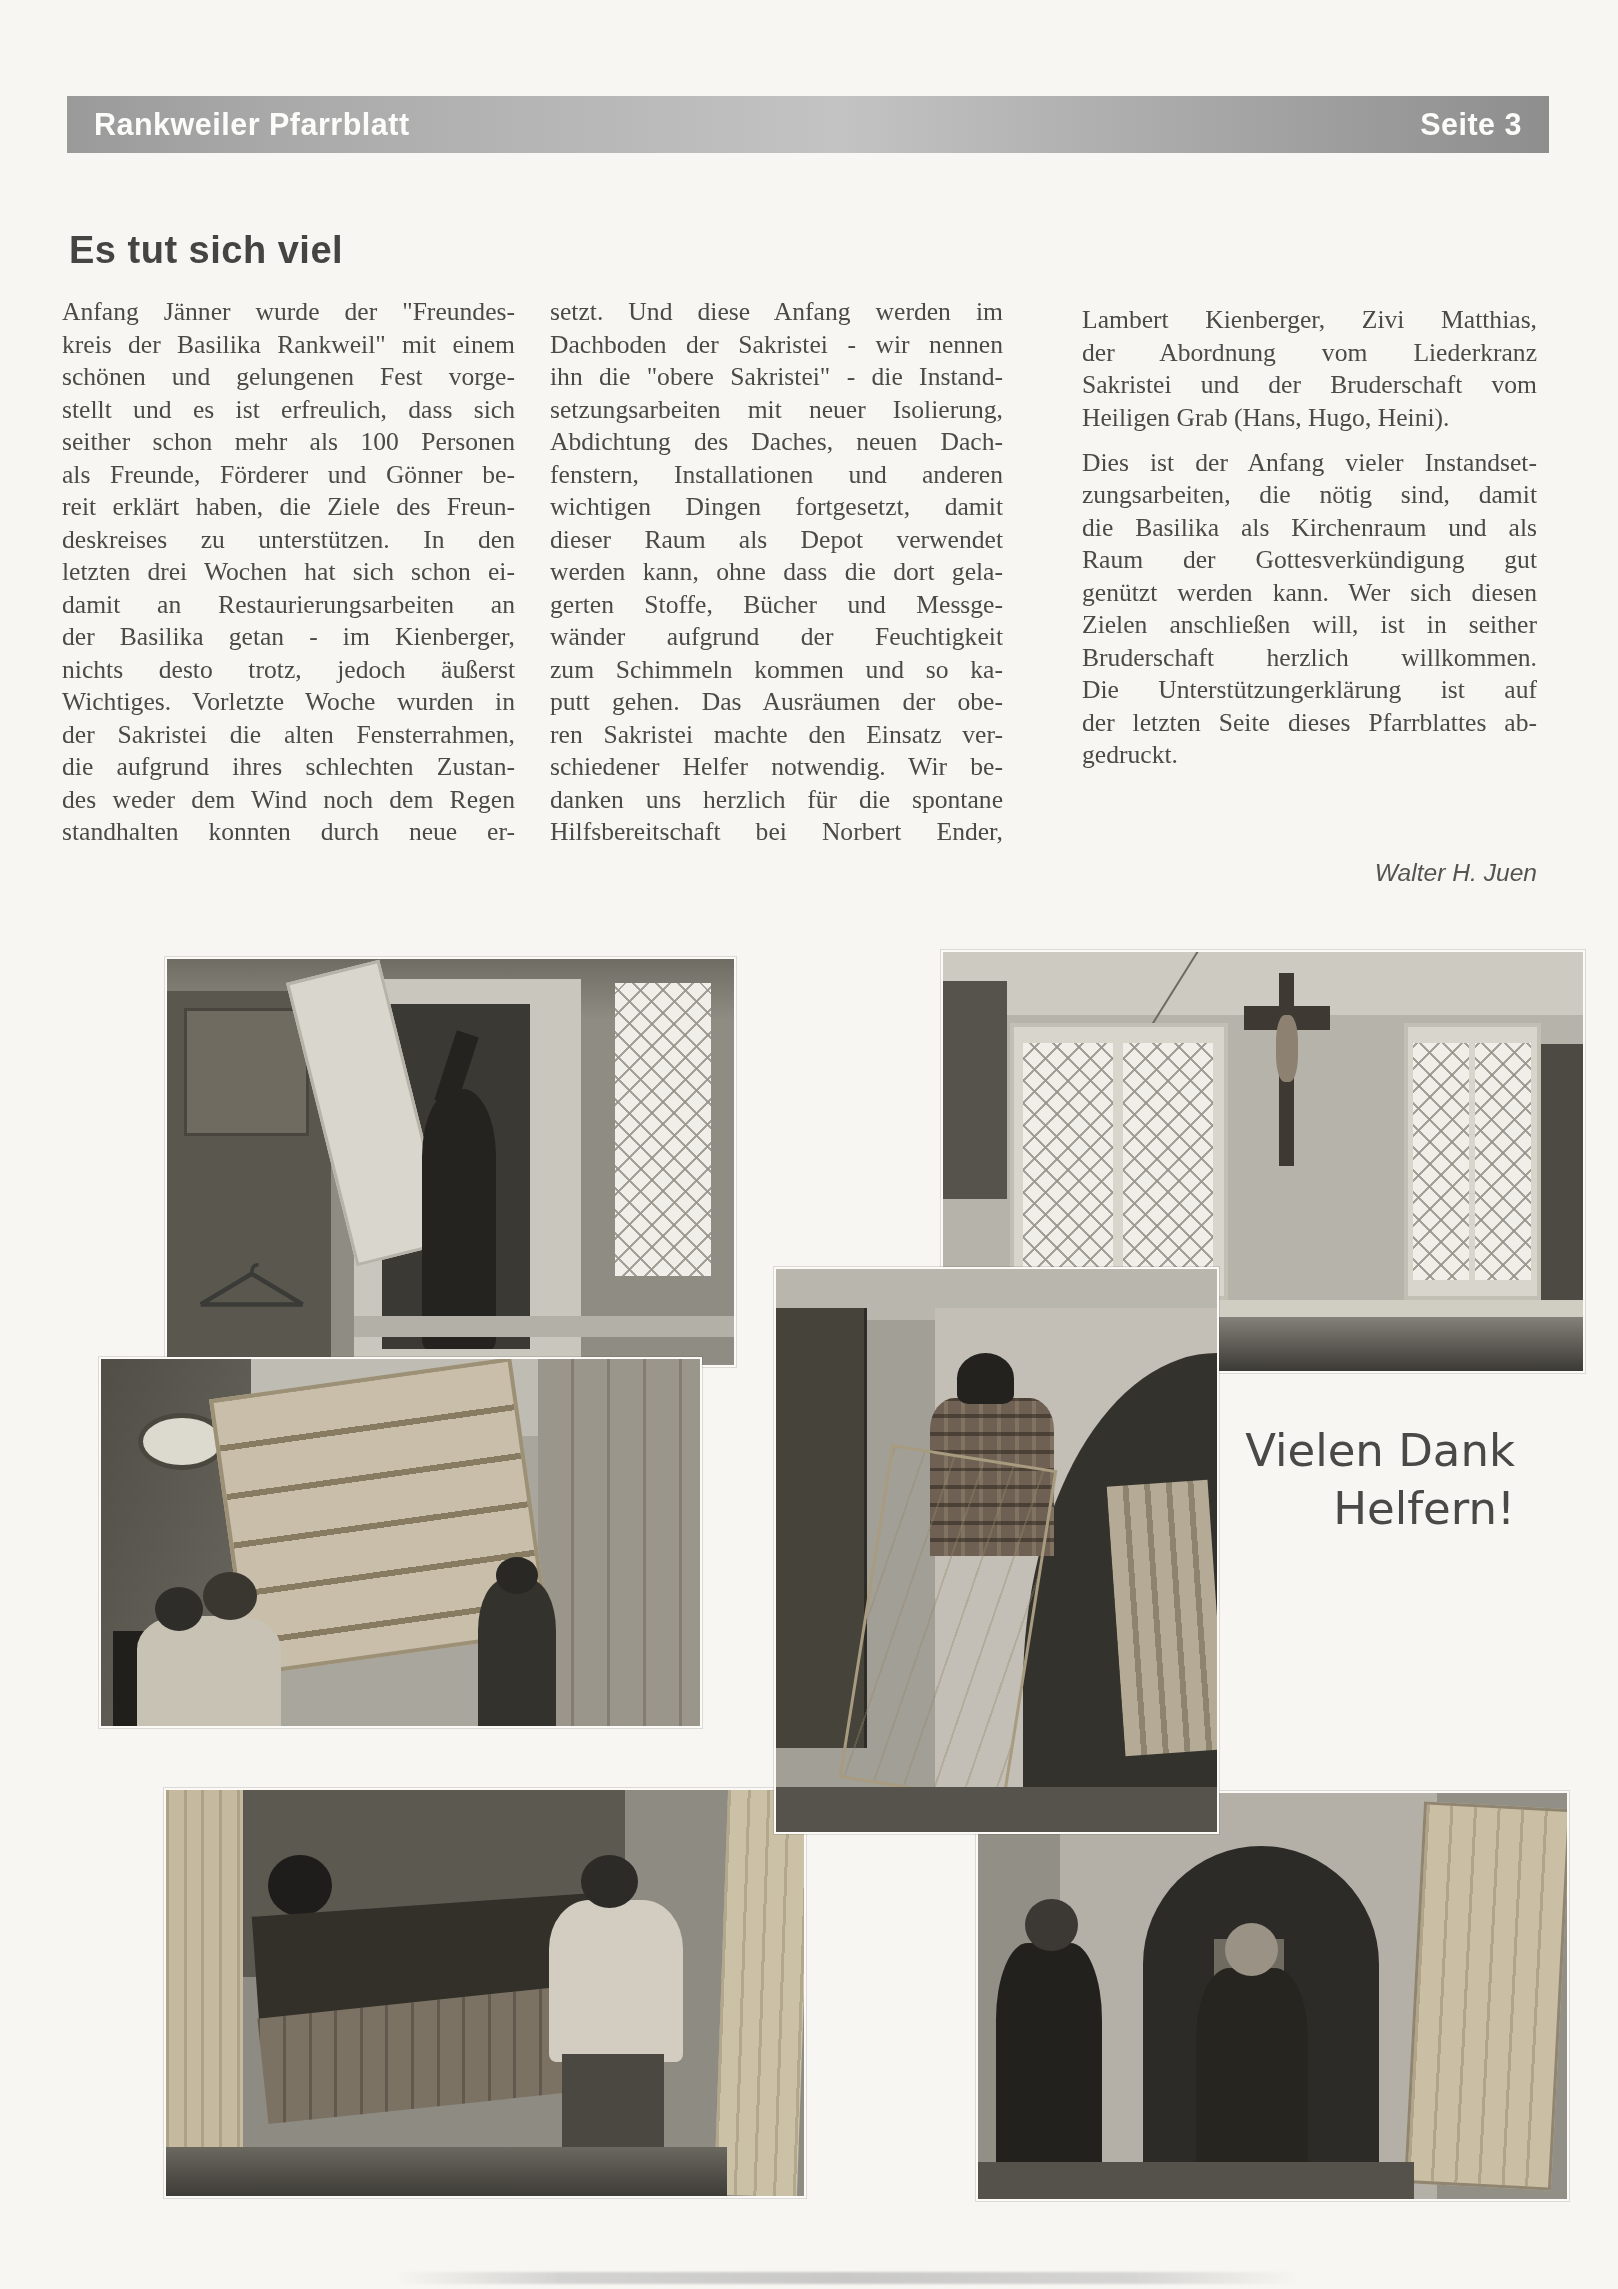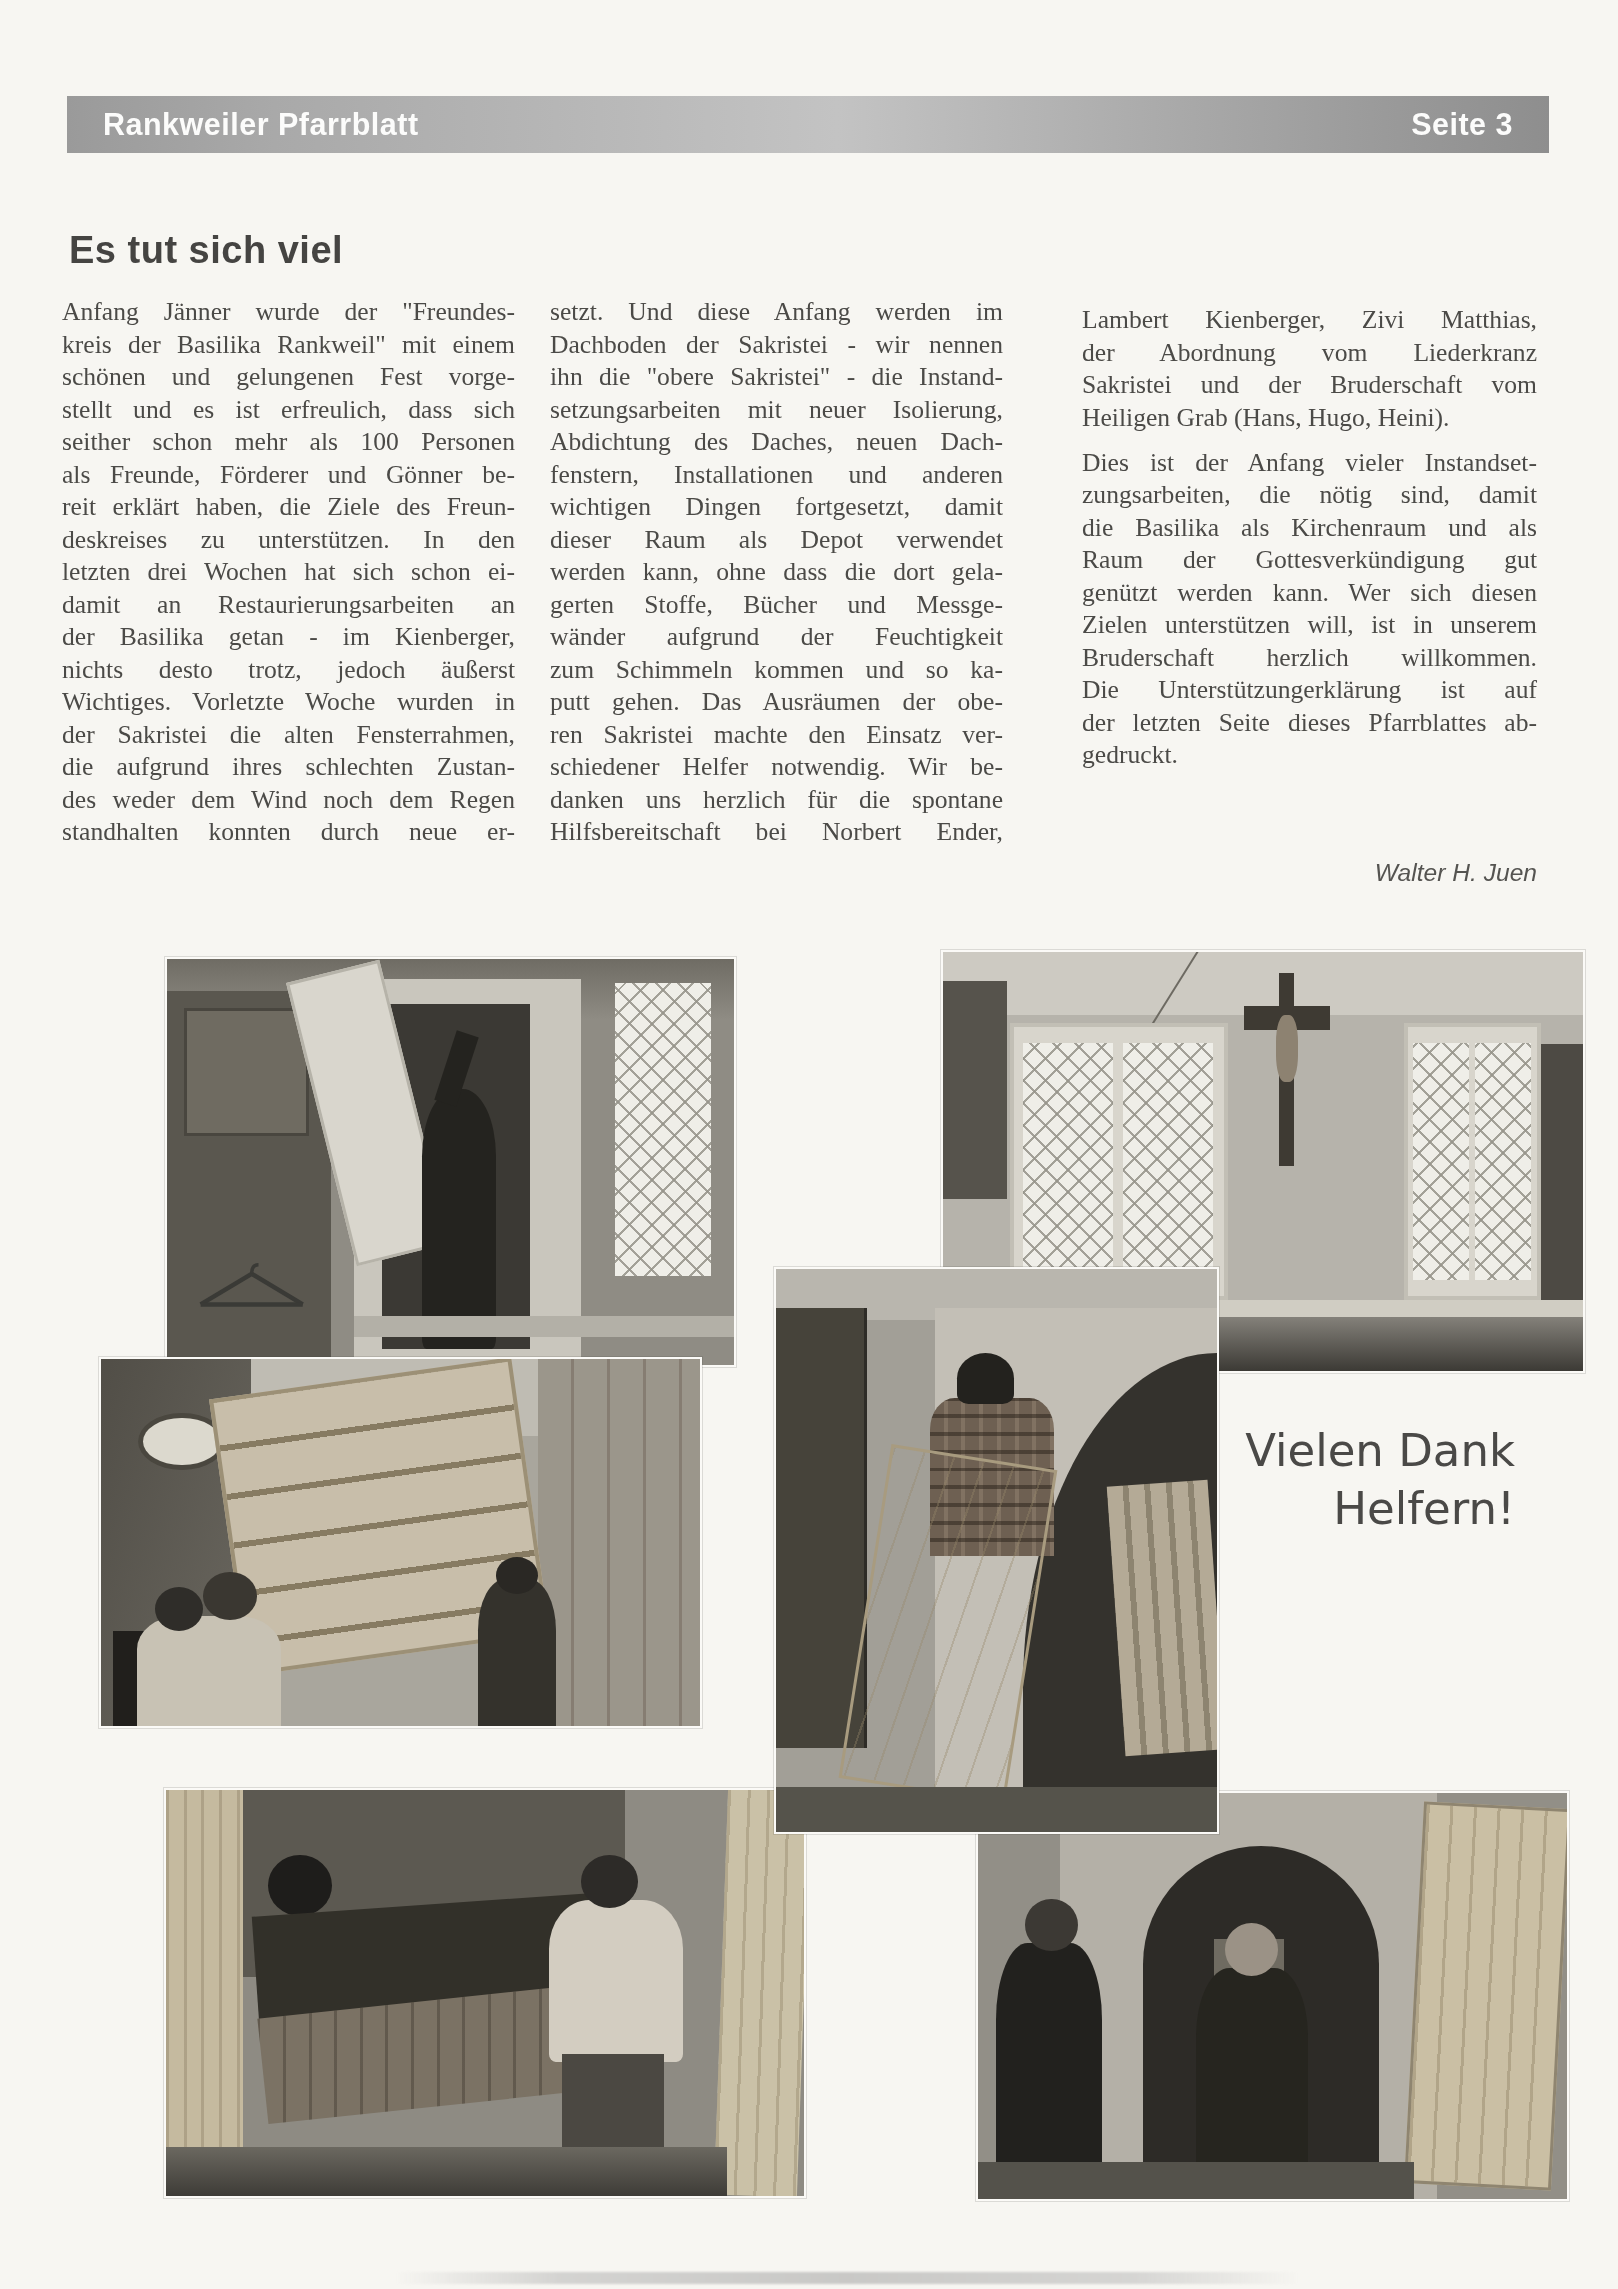--- a/index.html
+++ b/index.html
@@ -3,21 +3,21 @@
 <meta charset="utf-8">
 <style>
   html,body{margin:0;padding:0;background:#ffffff;}
   body{width:1618px;height:2289px;position:relative;overflow:hidden;
        font-family:"Liberation Serif",serif;}
   .page{position:absolute;inset:0;background:#f7f6f2;}
 
   
   .masthead-bar{position:absolute;left:67px;top:96px;width:1482px;height:57px;
     box-sizing:border-box;display:flex;justify-content:space-between;align-items:center;
-    padding:0 36px;
+    padding:0 27px;
     background:linear-gradient(90deg,#9a9a9a 0%,#a9a9a9 14%,#c3c3c3 52%,#a8a8a8 76%,#8e8e8e 100%);}
   .masthead-bar .bar-text{font-family:"Liberation Sans",sans-serif;font-weight:bold;
     font-size:30.5px;color:#fcfcfb;letter-spacing:0.5px;}
 
   
   .article-title{position:absolute;left:69px;top:204px;
     font-family:"Liberation Sans",sans-serif;font-weight:bold;font-size:38px;
     color:#454442;letter-spacing:0.5px;}
   .col{position:absolute;top:296px;width:453px;font-size:25.6px;line-height:32.5px;
     color:#4b4a47;}
@@ -214,21 +214,21 @@
         <div class="jline">der Abordnung vom Liederkranz</div>
         <div class="jline">Sakristei und der Bruderschaft vom</div>
         <div class="jline endline">Heiligen Grab (Hans, Hugo, Heini).</div>
       </div>
     <div class="para">
         <div class="jline">Dies ist der Anfang vieler Instandset-</div>
         <div class="jline">zungsarbeiten, die nötig sind, damit</div>
         <div class="jline">die Basilika als Kirchenraum und als</div>
         <div class="jline">Raum der Gottesverkündigung gut</div>
         <div class="jline">genützt werden kann. Wer sich diesen</div>
-        <div class="jline">Zielen unterstützen will, ist in unserem</div>
+        <div class="jline">Zielen anschließen will, ist in seither</div>
         <div class="jline">Bruderschaft herzlich willkommen.</div>
         <div class="jline">Die Unterstützungerklärung ist auf</div>
         <div class="jline">der letzten Seite dieses Pfarrblattes ab-</div>
         <div class="jline endline">gedruckt.</div>
       </div>
   </div>
 
   <div class="byline">Walter H. Juen</div>
 
   <figure class="photo photo-1">

